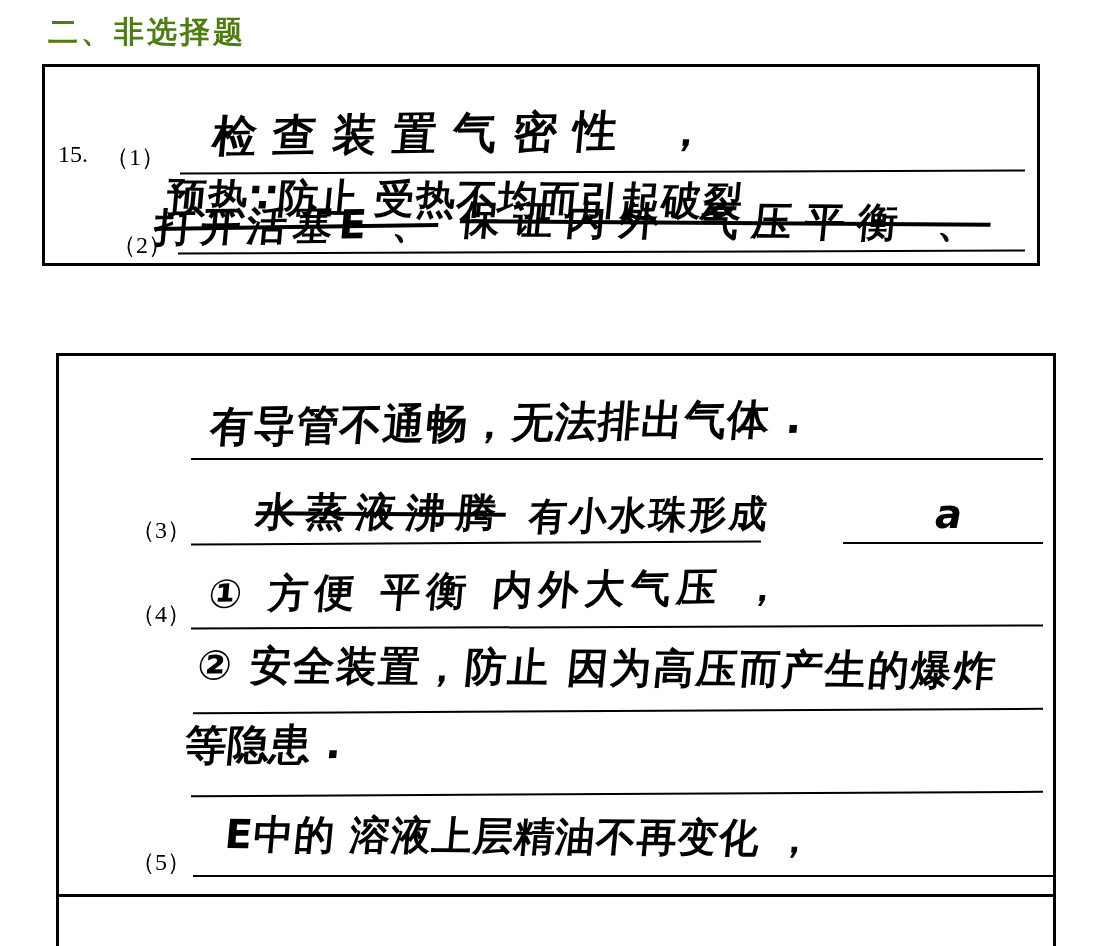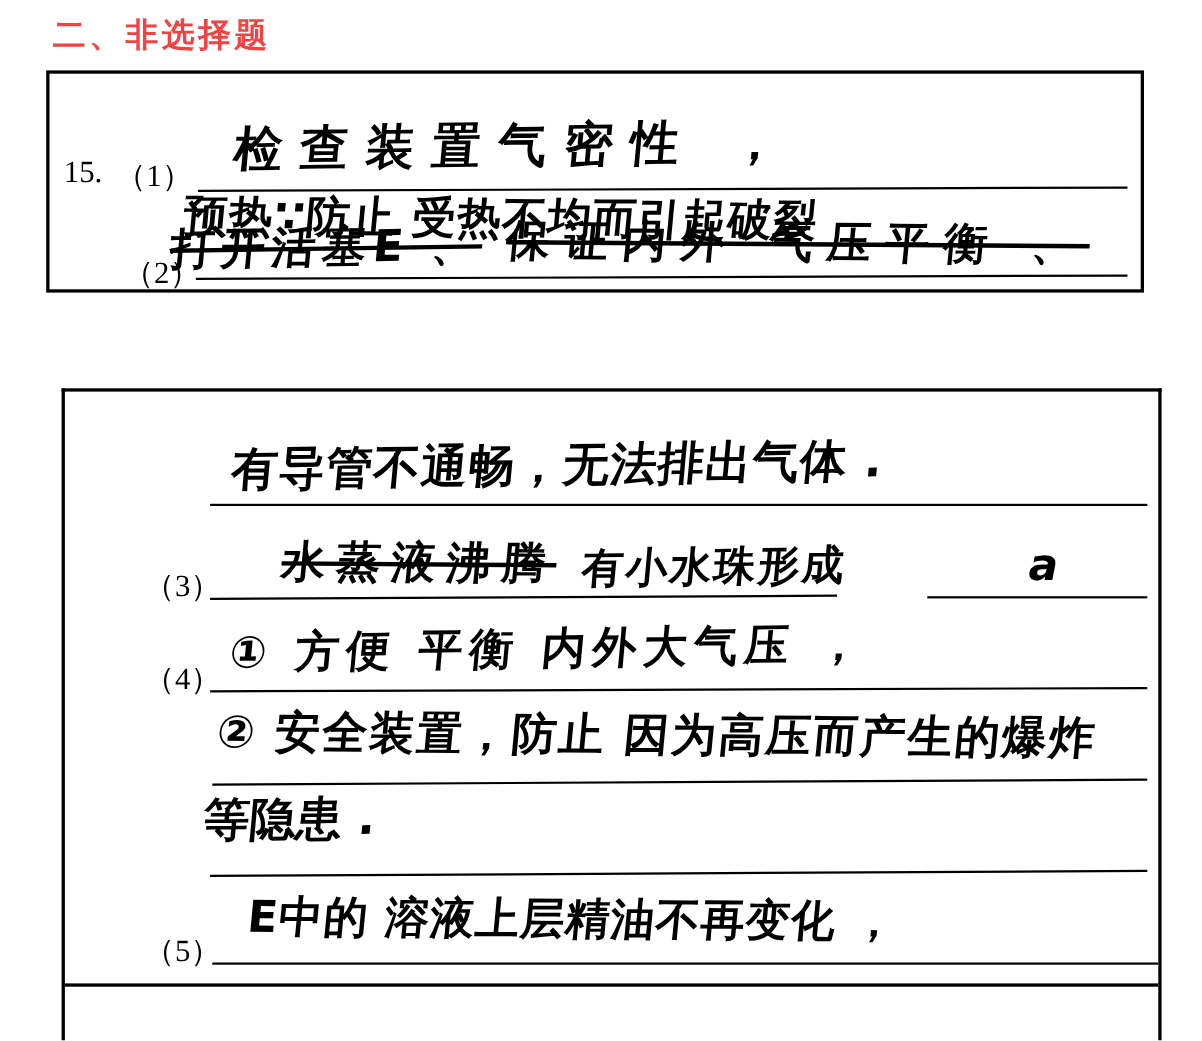--- a/index.html
+++ b/index.html
@@ -10,25 +10,25 @@
     overflow:hidden;
     font-family:"Liberation Serif","DejaVu Serif",serif;
     color:#000;
   }
   .abs{position:absolute;}
   .title{
     font-family:"Liberation Sans","DejaVu Sans",sans-serif;
     font-weight:bold;
     font-size:30px;
     letter-spacing:3px;
-    color:#ef4444;
+    color:#4d7c0f;
   }
   .printed{
     font-family:"Liberation Serif","DejaVu Serif",serif;
-    font-size:28px;
+    font-size:24px;
     color:#000;
     white-space:nowrap;
   }
   .box{
     position:absolute;
     border:3px solid #000;
     background:#fff;
   }
   .blank{
     position:absolute;

